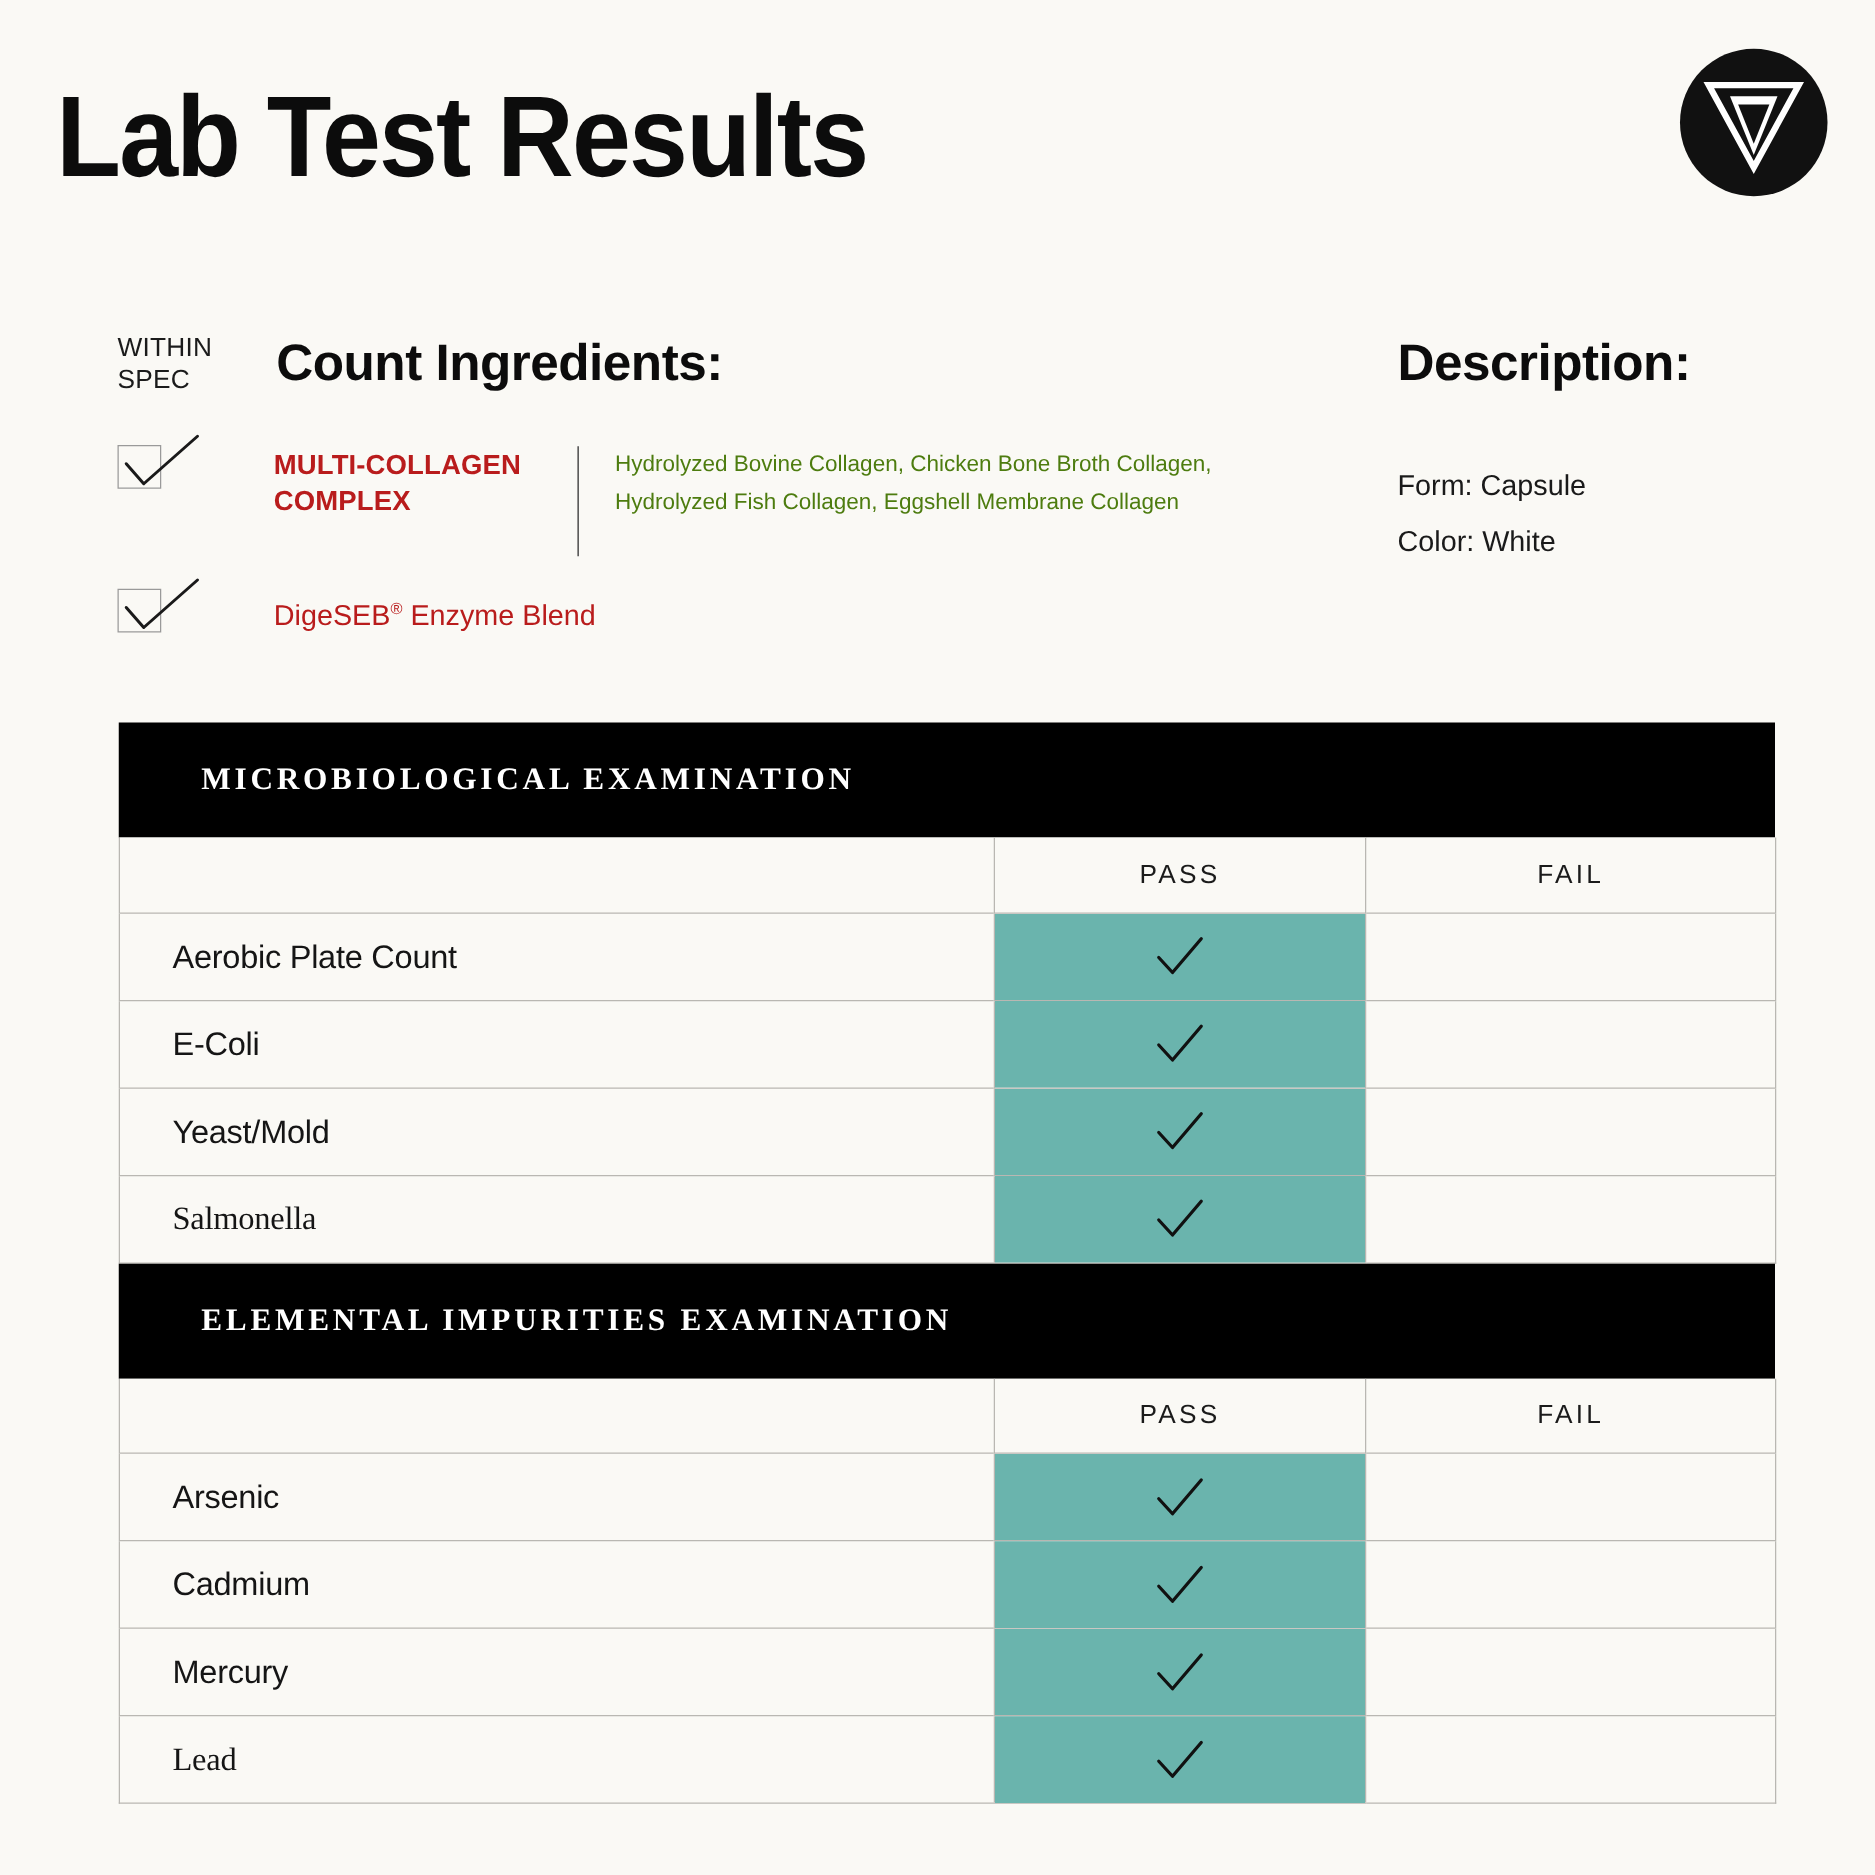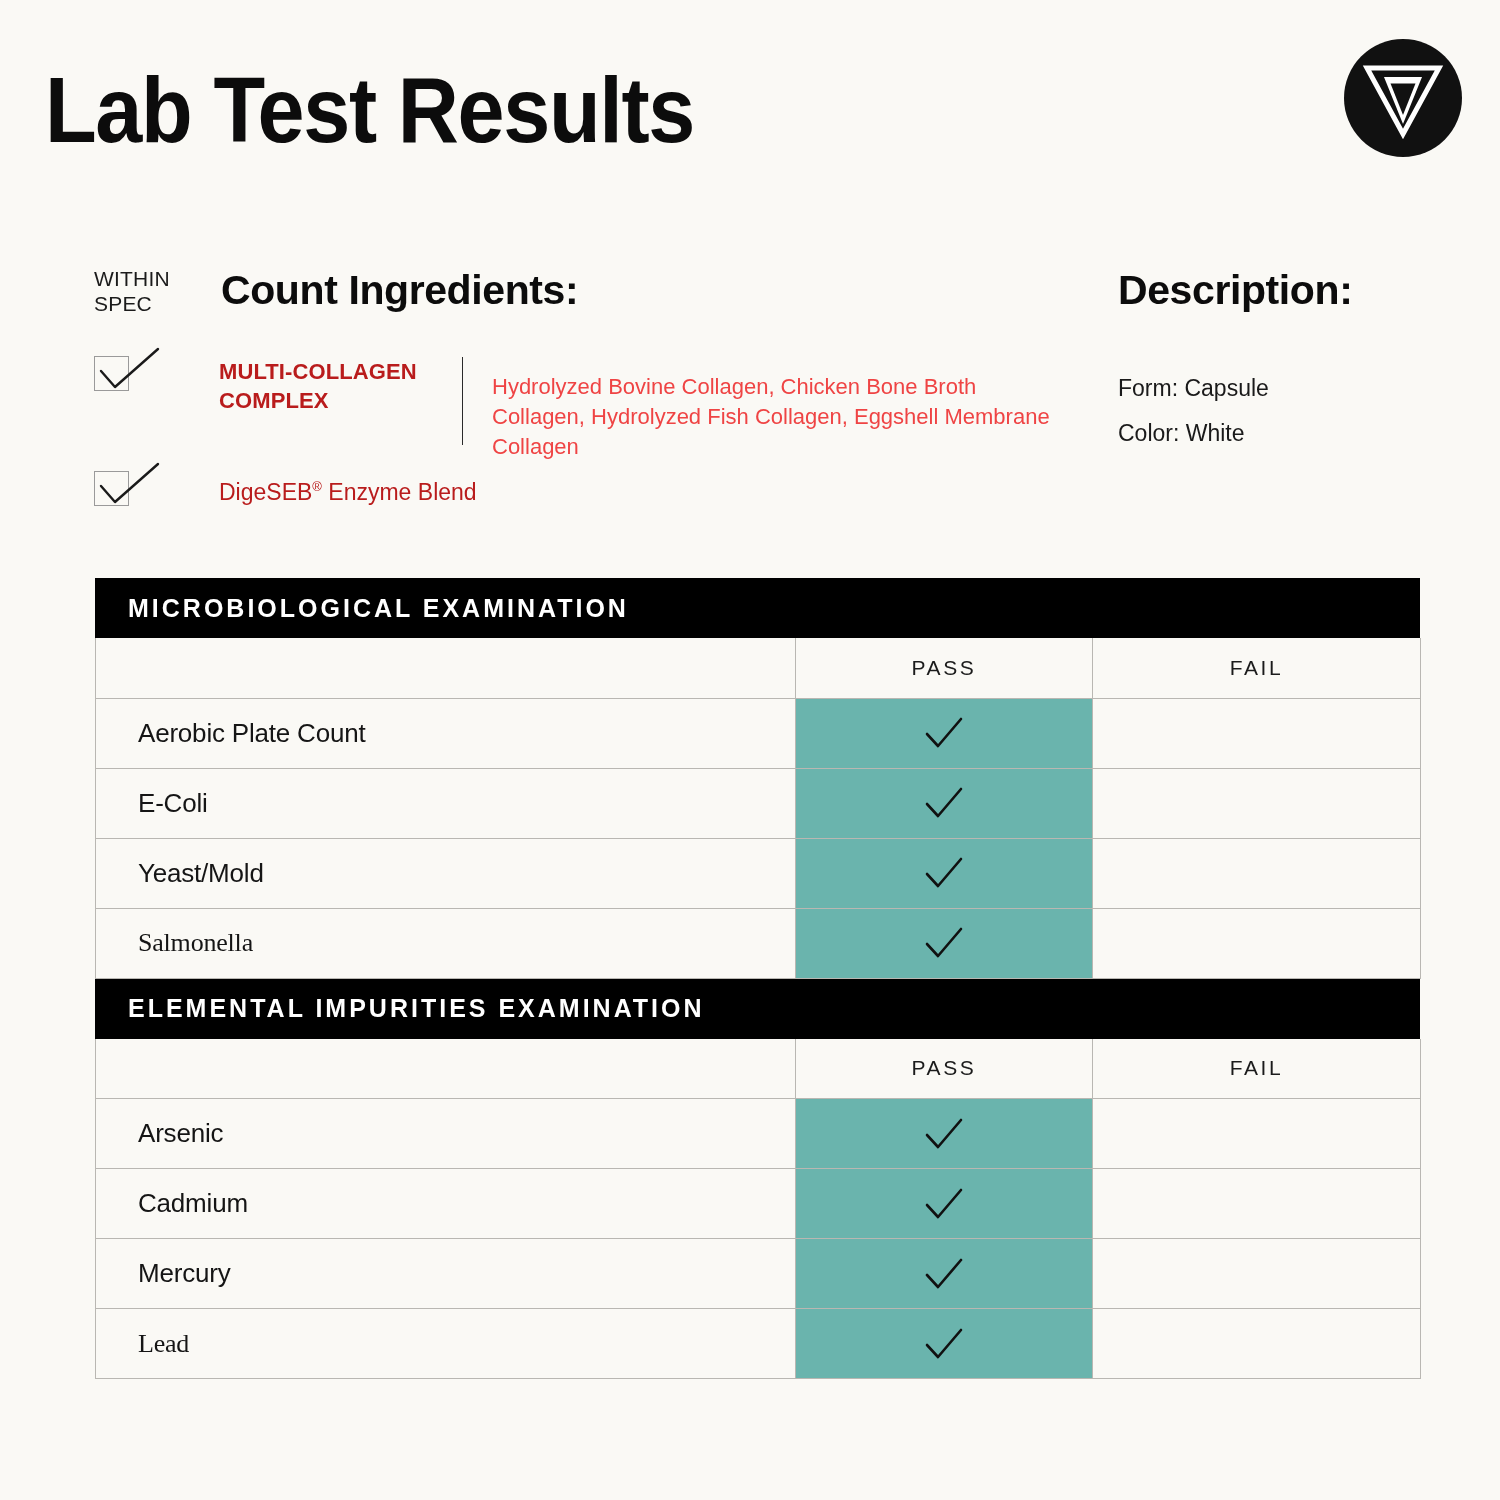--- a/index.html
+++ b/index.html
@@ -108,25 +108,25 @@
     left: 462px;
     top: 357px;
     width: 1px;
     height: 88px;
     background: #2a2a2a;
   }
 
   .ing-detail {
     position: absolute;
     left: 492px;
-    top: 372px;
+    top: 356px;
     width: 565px;
-    font-size: 22px;
+    font-size: 18px;
     line-height: 30px;
-    color: #ef4444;
+    color: #4d7c0f;
   }
 
   .ing-simple {
     position: absolute;
     left: 219px;
     top: 472px;
     font-size: 23px;
     line-height: 30px;
     color: #b91c1c;
   }
@@ -148,24 +148,25 @@
   
   .table-wrap {
     position: absolute;
     left: 95px;
     top: 578px;
     width: 1325px;
   }
 
   .band {
     background: #000000;
-    height: 60px;
+    height: 92px;
     display: flex;
     align-items: center;
-    padding-left: 33px;
+    padding-left: 66px;
+    font-family: Liberation Serif, serif;
   }
   .band-label {
     color: #ffffff;
     font-weight: 700;
     font-size: 25px;
     letter-spacing: 3.0px;
     white-space: nowrap;
   }
 
   .ltbl { width: 100%; border-collapse: collapse; table-layout: fixed; }

